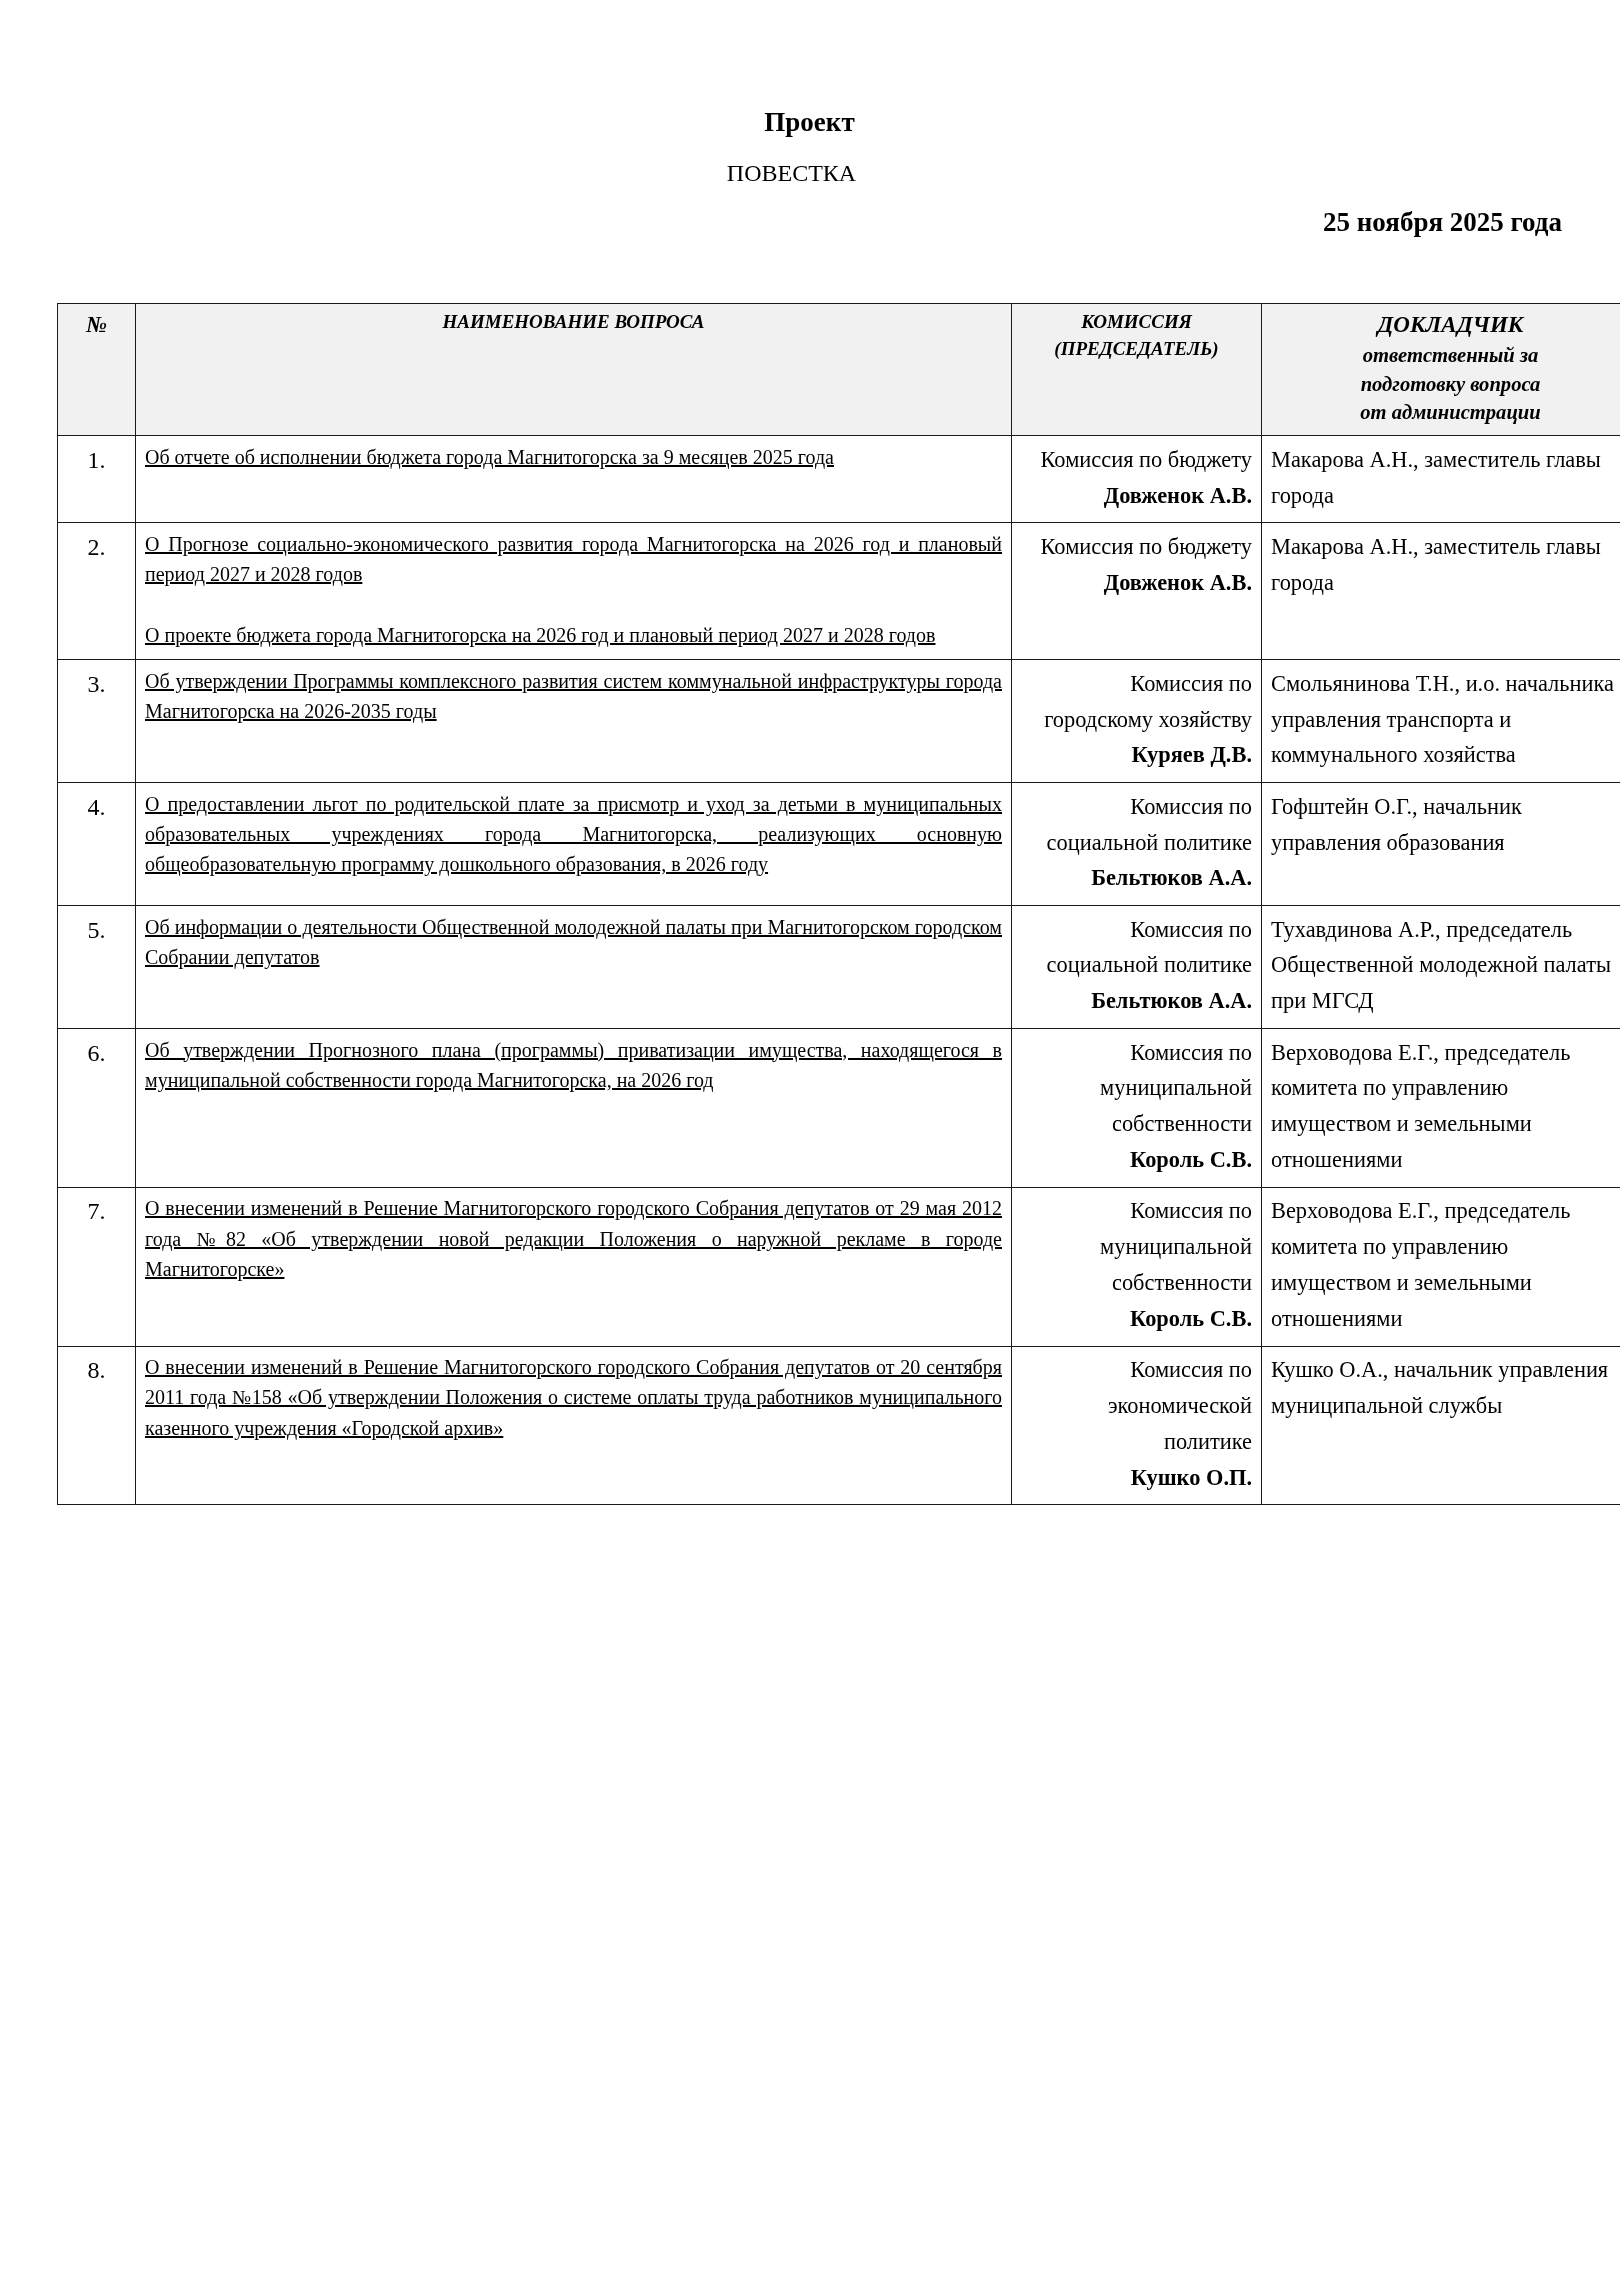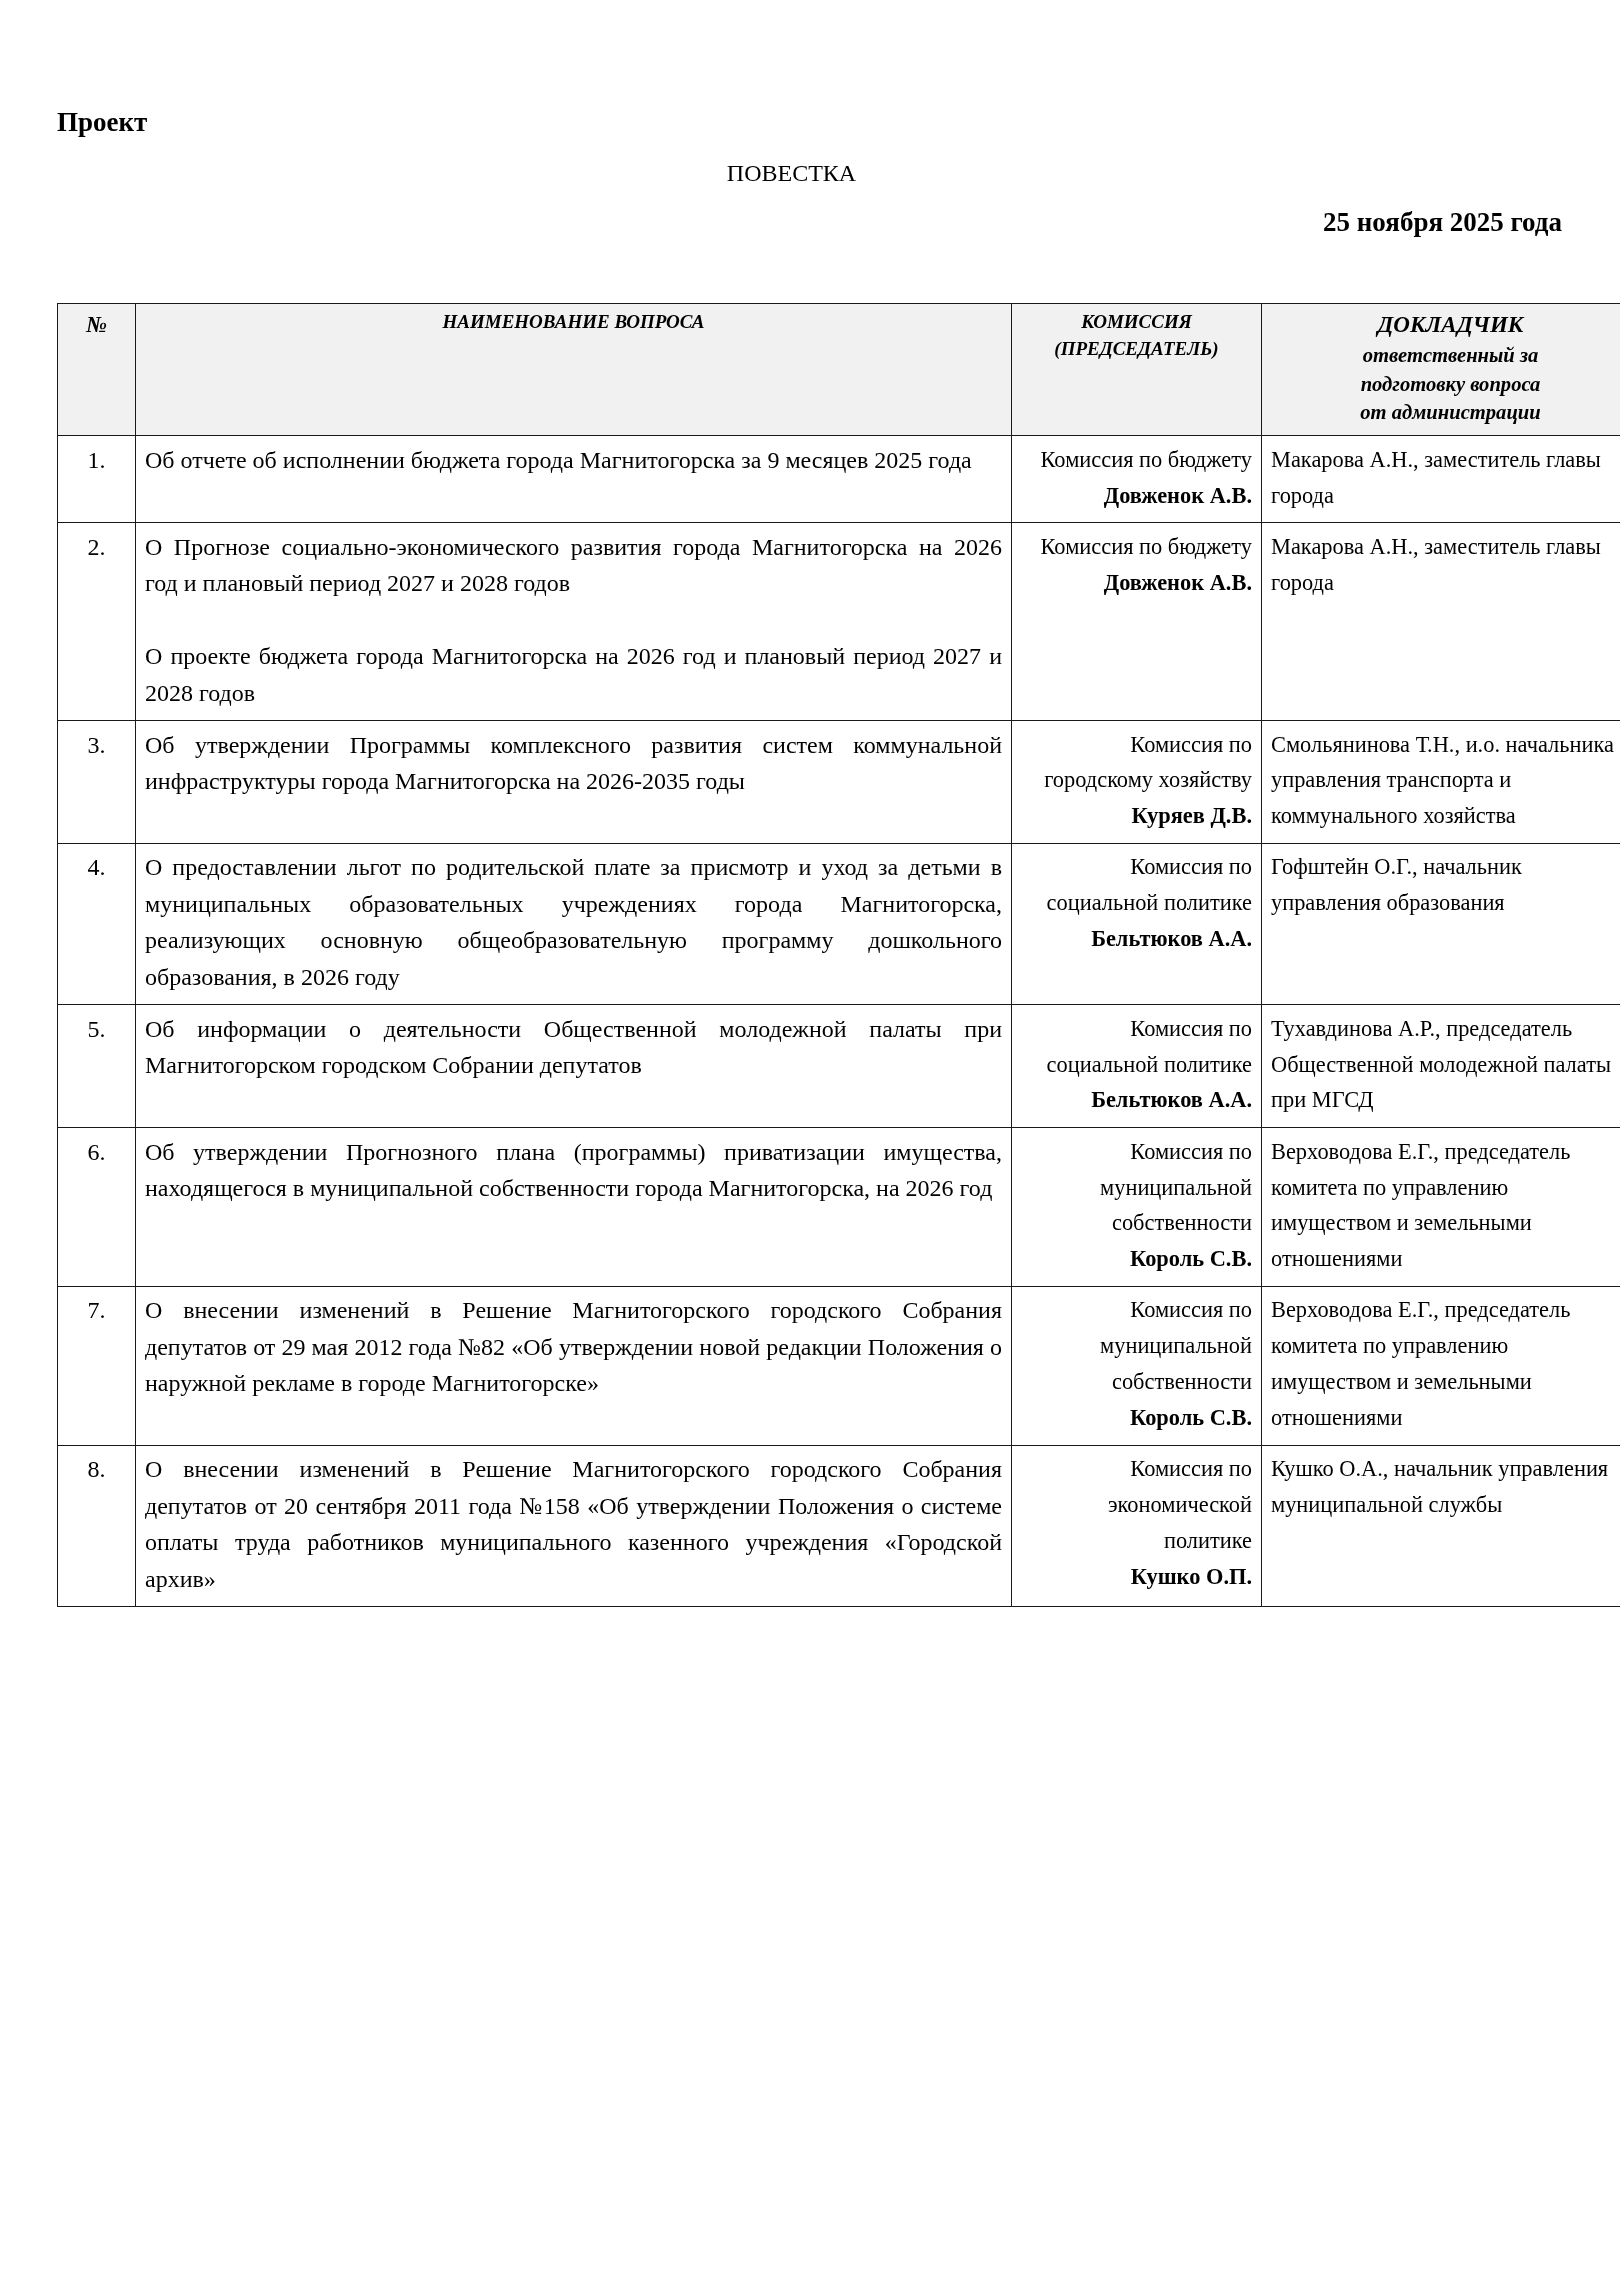--- a/index.html
+++ b/index.html
@@ -23,21 +23,21 @@
     padding: 0;
   }
   
   .hdr {
     position: absolute;
     left: 57px;
     top: 107px;
     width: 1505px;
   }
   .proekt {
-    text-align: left;
+    text-align: center;
     font-size: 27px;
     font-weight: bold;
     line-height: 1.15;
     margin: 0 0 19.7px 0;
   }
   .doc-title {
     text-align: center;
     font-size: 24px;
     font-weight: normal;
     line-height: 1.3;
@@ -94,27 +94,28 @@
 
   td.c-num {
     width: 59px;
     text-align: center;
     font-size: 24px;
     line-height: 1.52;
     padding-top: 7.2px;
   }
   td.c-name {
     width: 857px;
-    font-size: 24px;
+    font-size: 20px;
     line-height: 1.52;
     text-align: justify;
     text-justify: inter-word;
     padding-top: 7.2px;
     padding-left: 12.5px;
     padding-right: 12.5px;
+    text-decoration: underline;
   }
   td.c-name p { margin: 0; }
   td.c-name p.gap { margin-top: 1.52em; }
   td.c-comm {
     width: 231px;
     font-size: 22.4px;
     line-height: 1.60;
     padding-top: 7.2px;
     text-align: right;
   }

